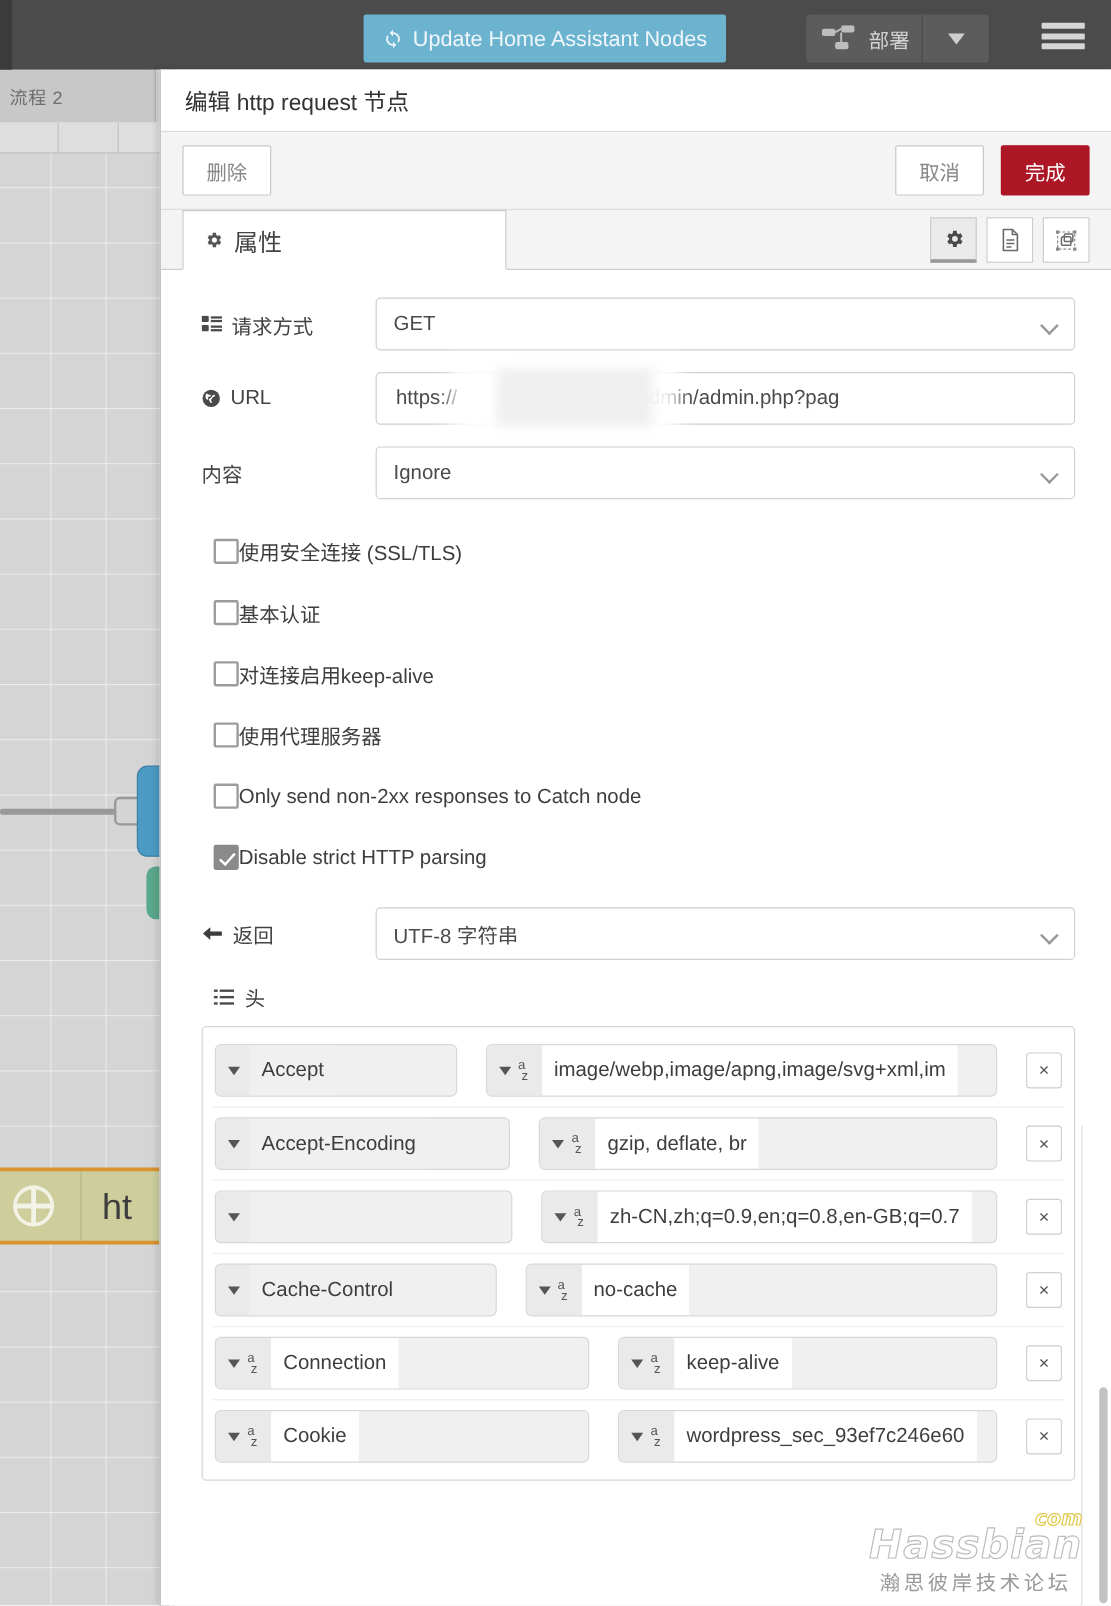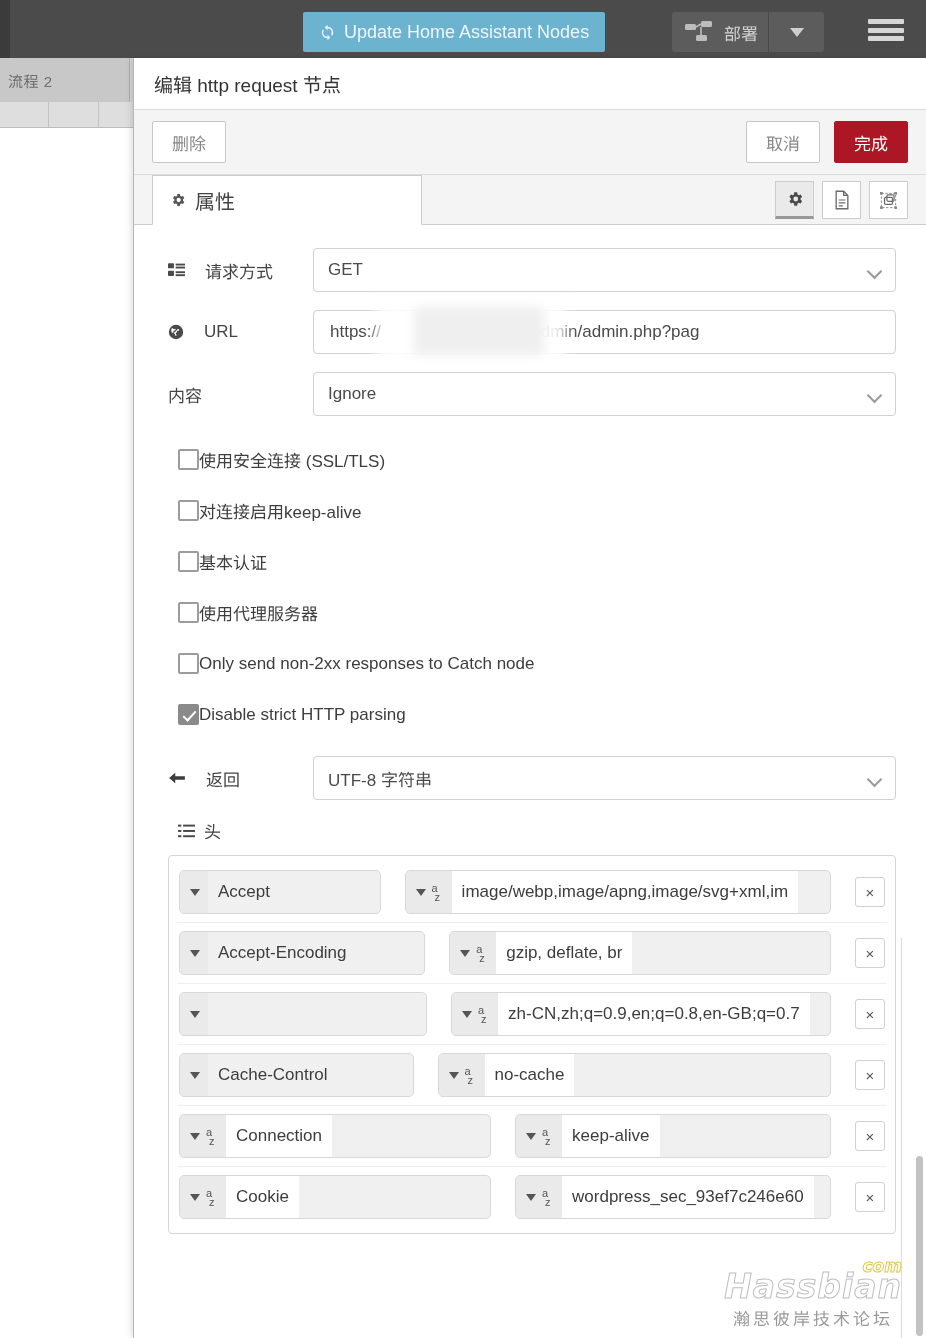--- a/index.html
+++ b/index.html
@@ -189,21 +189,21 @@
 
   
   .dlg-body {
     position: absolute; left: 0; top: 168px; right: 0; bottom: 0;
     overflow: hidden; padding: 22px 30px 0 34px;
   }
   .row {
     display: flex; align-items: center; margin-bottom: 18px;
   }
   .row-label {
-    width: 145px; flex: 0 0 145px; display: flex; align-items: center; gap: 20px;
+    width: 145px; flex: 0 0 145px; display: flex; align-items: center; gap: 8px;
     font-size: 17px; color: #444;
   }
   .field {
     flex: 1; height: 44px; border: 1px solid #d0d0d0; border-radius: 4px;
     background: #fff; display: flex; align-items: center;
     padding: 0 14px; font-size: 17px; color: #4a4a4a; position: relative;
   }
   .field.select:after {
     content: ""; position: absolute; right: 15px; top: 17px;
     width: 9px; height: 9px; border-right: 2px solid #999; border-bottom: 2px solid #999;
@@ -322,20 +322,33 @@
   }
   .wm-sub {
     font-size: 17px; color: #9a9a9a; letter-spacing: 3px; margin-top: 2px;
   }
 </style>
 </head>
 <body>
 
 <div id="root">
 
+  <div class="canvas">
+    <div class="wire"></div>
+    <div class="port"></div>
+    <div class="node-blue"></div>
+    <div class="node-green"></div>
+    <div class="node-http">
+
+      <div class="globe"></div>
+      <div class="divider"></div>
+      <div class="lbl">ht</div>
+    </div>
+    <div class="canvas-scroll"></div>
+  </div>
   <div class="canvas-tabbar"></div>
   <div class="canvas-tab">流程 2</div>
   <div class="canvas-subbar"></div>
 
   <div class="topbar">
     <div class="topbar-left-dark"></div>
 
     <button class="btn-update">
       <svg class="icon-refresh" viewBox="0 0 24 24">
         <path fill="#e9f3f8" d="M12 4V1L8 5l4 4V6a6 6 0 0 1 5.2 9l1.5 1.5A8 8 0 0 0 12 4zm0 14a6 6 0 0 1-5.2-9L5.3 7.5A8 8 0 0 0 12 20v3l4-4-4-4v3z"></path>
@@ -454,25 +467,25 @@
           <span>Ignore</span>
         </div>
       </div>
 
       <div class="chk-row">
         <span class="chk"></span>
         <span>使用安全连接 (SSL/TLS)</span>
       </div>
       <div class="chk-row">
         <span class="chk"></span>
-        <span>对连接启用keep-alive</span>
+        <span>基本认证</span>
       </div>
       <div class="chk-row">
         <span class="chk"></span>
-        <span>基本认证</span>
+        <span>对连接启用keep-alive</span>
       </div>
       <div class="chk-row">
         <span class="chk"></span>
         <span>使用代理服务器</span>
       </div>
       <div class="chk-row">
         <span class="chk"></span>
         <span>Only send non-2xx responses to Catch node</span>
       </div>
       <div class="chk-row">

